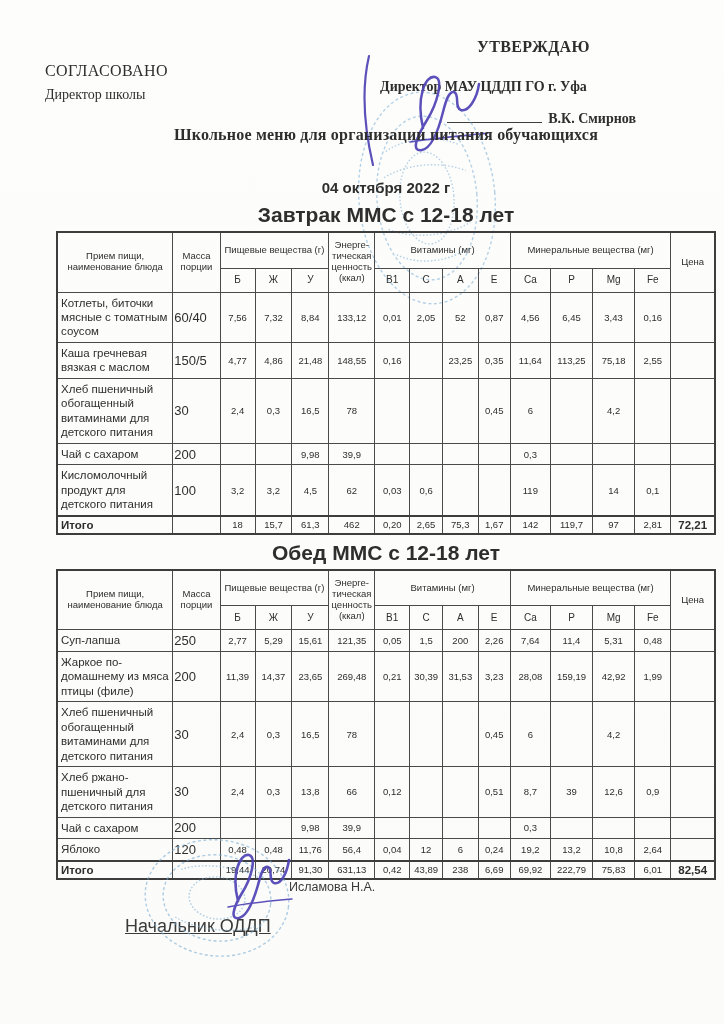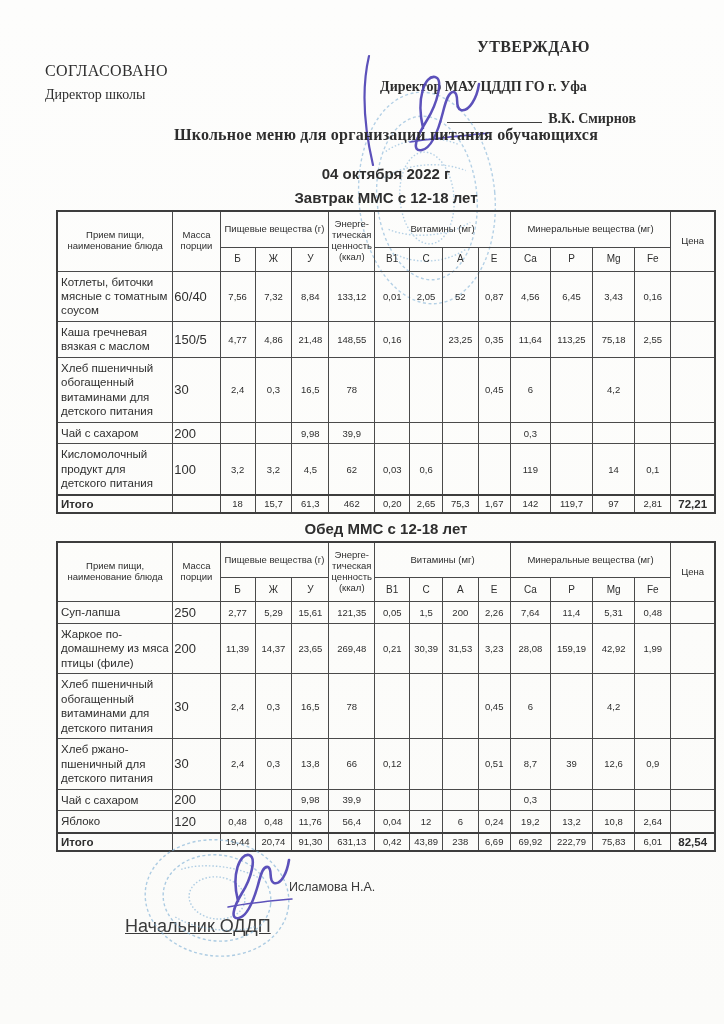--- a/index.html
+++ b/index.html
@@ -33,22 +33,22 @@
     display: inline-block; width: 95px; height: 1px;
     border-bottom: 1.5px solid #3e3e3e; margin-right: 6px; vertical-align: baseline;
   }
 
   
   .content { position: absolute; top: 126px; left: 0; right: 0; padding-left: 48px; }
   .doc-title {
     text-align: center; font-family: "Liberation Serif", serif;
     font-weight: bold; font-size: 16px; letter-spacing: .2px;
   }
-  .doc-date { text-align: center; font-weight: bold; font-size: 15px; margin-top: 21px; }
-  .tbl-title { text-align: center; font-weight: bold; font-size: 15px; margin-top: 7px; }
+  .doc-date { text-align: center; font-weight: bold; font-size: 15px; margin-top: 35px; }
+  .tbl-title { text-align: center; font-weight: bold; font-size: 21px; margin-top: 7px; }
   .tbl-title.second { margin-top: 6px; }
 
   
   table.menu {
     width: 660px; margin: 4px auto 0 auto;
     border-collapse: collapse; table-layout: fixed;
     border: 2px solid #3d3d3d;
   }
   table.menu th, table.menu td {
     border: 1px solid var(--border, #4a4a4a);

